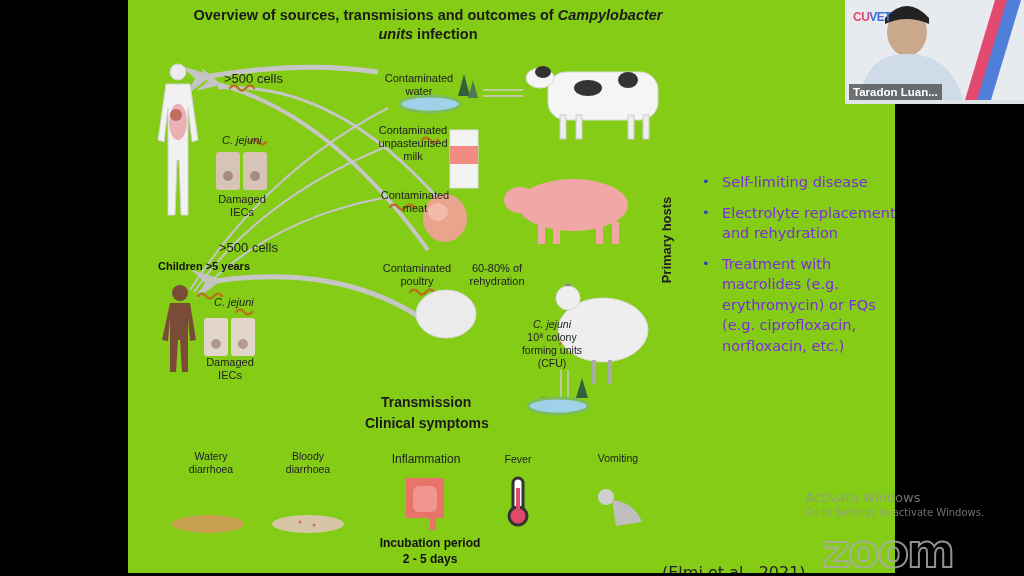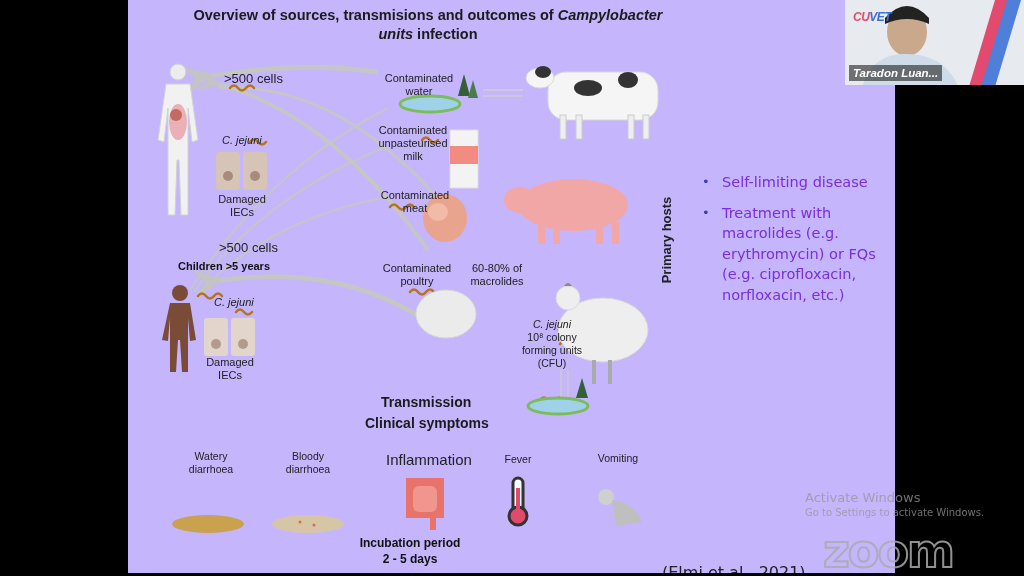--- a/index.html
+++ b/index.html
@@ -1,33 +1,33 @@
 <!DOCTYPE html>
 <html><head>
 <meta charset="utf-8">
 <style>
   html, body { margin:0; padding:0; }
   body { width:1024px; height:576px; background:#000; position:relative; overflow:hidden; font-family:"Liberation Sans", sans-serif; }
-  .slide { position:absolute; left:128px; top:0; width:767px; height:573px; background:#c4b5fd; overflow:hidden; }
+  .slide { position:absolute; left:128px; top:0; width:767px; height:573px; background:#84cc16; overflow:hidden; }
   .abs { position:absolute; }
   .title { left:0; width:600px; top:6px; text-align:center; font-weight:bold; font-size:14.5px; color:#1b1b1b; line-height:19px; }
   .title i { font-style:italic; }
   .lbl { font-size:11px; color:#222; text-align:center; line-height:13px; }
   .lbl-sm { font-size:13px; color:#222; }
   .bold-lbl { font-weight:bold; color:#111; }
   .section { font-weight:bold; font-size:14px; color:#1b1b1b; }
   .diagram { left:0; top:0; width:767px; height:573px; }
   .panel-title { left:562px; top:98px; font-family:"DejaVu Sans", sans-serif; font-weight:bold; color:#3b3bc4; font-size:17px; line-height:21px; }
   .bullets { left:550px; top:156px; width:215px; margin:16px; padding:0; list-style:none; font-family:"DejaVu Sans", sans-serif; color:#7b2fd6; font-size:14.5px; line-height:20.5px; }
   .bullets li { position:relative; padding-left:28px; margin-bottom:10px; }
   .bullets li::before { content:"•"; position:absolute; left:8px; top:0; color:#3b3bc4; font-size:13px; }
   .vertical { left:528px; top:188px; width:20px; height:104px; }
   .vertical span { position:absolute; left:50%; top:50%; transform:translate(-50%,-50%) rotate(-90deg); white-space:nowrap; font-weight:bold; font-size:13px; color:#222; }
   .citation { left:534px; top:563px; font-family:"DejaVu Sans", sans-serif; font-size:16px; color:#222; }
-  .video { position:absolute; left:845px; top:0; width:179px; height:85px; background:linear-gradient(180deg,#e9ecef 0%,#dfe3e7 100%); overflow:hidden;font-style:italic; }
+  .video { position:absolute; left:845px; top:0; width:179px; height:104px; background:linear-gradient(180deg,#e9ecef 0%,#dfe3e7 100%); overflow:hidden; }
   .video .logo { position:absolute; left:8px; top:10px; font-weight:bold; font-size:12px; color:#e34a6f; letter-spacing:-0.5px; }
   .video .logo b { color:#3d6fd8; }
   .video .name { position:absolute; left:4px; bottom:4px; padding:2px 4px; background:rgba(30,30,30,0.6); color:#fff; font-weight:bold; font-size:11.5px; }
   .watermark { position:absolute; left:805px; top:490px; color:rgba(150,150,150,0.75); font-family:"DejaVu Sans", sans-serif; }
   .watermark .w1 { font-size:13px; }
   .watermark .w2 { font-size:10px; margin-top:2px; }
   .zoomlogo { position:absolute; left:823px; top:524px; font-family:"DejaVu Sans", sans-serif; font-size:46px; font-weight:bold; color:transparent; -webkit-text-stroke:2px rgba(170,170,170,0.85); letter-spacing:-2px; }
 </style>
 </head>
 <body>
@@ -176,21 +176,21 @@
   </div>
 
   <div class="abs lbl-sm" style="left:96px; top:71px;">&gt;500 cells</div>
   <div class="abs lbl" style="left:94px; top:134px; font-style:italic;">C. jejuni</div>
   <div class="abs lbl" style="left:86px; top:193px; width:56px;">
     <span>Damaged</span><br>
     <span>IECs</span>
   </div>
 
   <div class="abs lbl-sm" style="left:91px; top:240px;">&gt;500 cells</div>
-  <div class="abs lbl bold-lbl" style="left:50px; top:260px;">Children &gt;5 years</div>
+  <div class="abs lbl bold-lbl" style="left:30px; top:260px;">Children &gt;5 years</div>
   <div class="abs lbl" style="left:86px; top:296px; font-style:italic;">C. jejuni</div>
   <div class="abs lbl" style="left:74px; top:356px; width:56px;">
     <span>Damaged</span><br>
     <span>IECs</span>
   </div>
 
   <div class="abs lbl" style="left:246px; top:72px; width:90px;">
     <span>Contaminated</span><br>
     <span>water</span>
   </div>
@@ -202,56 +202,57 @@
   <div class="abs lbl" style="left:242px; top:189px; width:90px;">
     <span>Contaminated</span><br>
     <span>meat</span>
   </div>
   <div class="abs lbl" style="left:244px; top:262px; width:90px;">
     <span>Contaminated</span><br>
     <span>poultry</span>
   </div>
   <div class="abs lbl" style="left:334px; top:262px; width:70px;">
     <span>60-80% of</span><br>
-    <span>macrolides</span>
+    <span>rehydration</span>
   </div>
 
   <div class="abs lbl" style="left:384px; top:318px; width:80px; font-size:10.5px;">
     <i>C. jejuni</i><br>
     <span>10⁸ colony</span><br>
     <span>forming units</span><br>
     <span>(CFU)</span>
   </div>
 
   <div class="abs section" style="left:253px; top:356px;margin-top:38px;">Transmission</div>
   <div class="abs section" style="left:237px; top:415px;">Clinical symptoms</div>
 
   <div class="abs lbl" style="left:48px; top:450px; width:70px; font-size:10.5px;">
     <span>Watery</span><br>
     <span>diarrhoea</span>
   </div>
   <div class="abs lbl" style="left:145px; top:450px; width:70px; font-size:10.5px;">
     <span>Bloody</span><br>
     <span>diarrhoea</span>
   </div>
-  <div class="abs lbl" style="left:258px; top:453px; width:80px; font-size:15px;text-align:center;">Inflammation</div>
+  <div class="abs lbl" style="left:258px; top:453px; width:80px; font-size:12px;text-align:center;">Inflammation</div>
   <div class="abs lbl" style="left:370px; top:453px; width:40px; font-size:10.5px;">Fever</div>
   <div class="abs lbl" style="left:460px; top:452px; width:60px; font-size:10.5px;">Vomiting</div>
 
-  <div class="abs lbl bold-lbl" style="left:222px; top:535px; width:120px; font-size:12px; line-height:16px;">
+  <div class="abs lbl bold-lbl" style="left:242px; top:535px; width:120px; font-size:12px; line-height:16px;">
     <span>Incubation period</span><br>
     <span>2 - 5  days</span>
   </div>
 
   <div class="abs vertical">
     <span>Primary hosts</span>
   </div>
 
   <ul class="abs bullets">
     <li>Self-limiting disease</li>
+    <li>Electrolyte replacement and rehydration</li>
     <li>Treatment with macrolides (e.g. erythromycin) or FQs (e.g. ciprofloxacin, norfloxacin, etc.)</li>
   </ul>
   <div class="abs citation">(Elmi et al., 2021)</div>
 </div>
 
 <div class="video">
   <svg class="abs" style="left:0;top:0;" width="179" height="100">
     <rect x="0" y="0" width="179" height="100" fill="#e7eaee"></rect>
     <ellipse cx="62" cy="32" rx="20" ry="24" fill="#c9a88c"></ellipse>
     <path d="M40,18 q22,-24 44,0 l0,6 q-22,-10 -44,0 z" fill="#222"></path>

